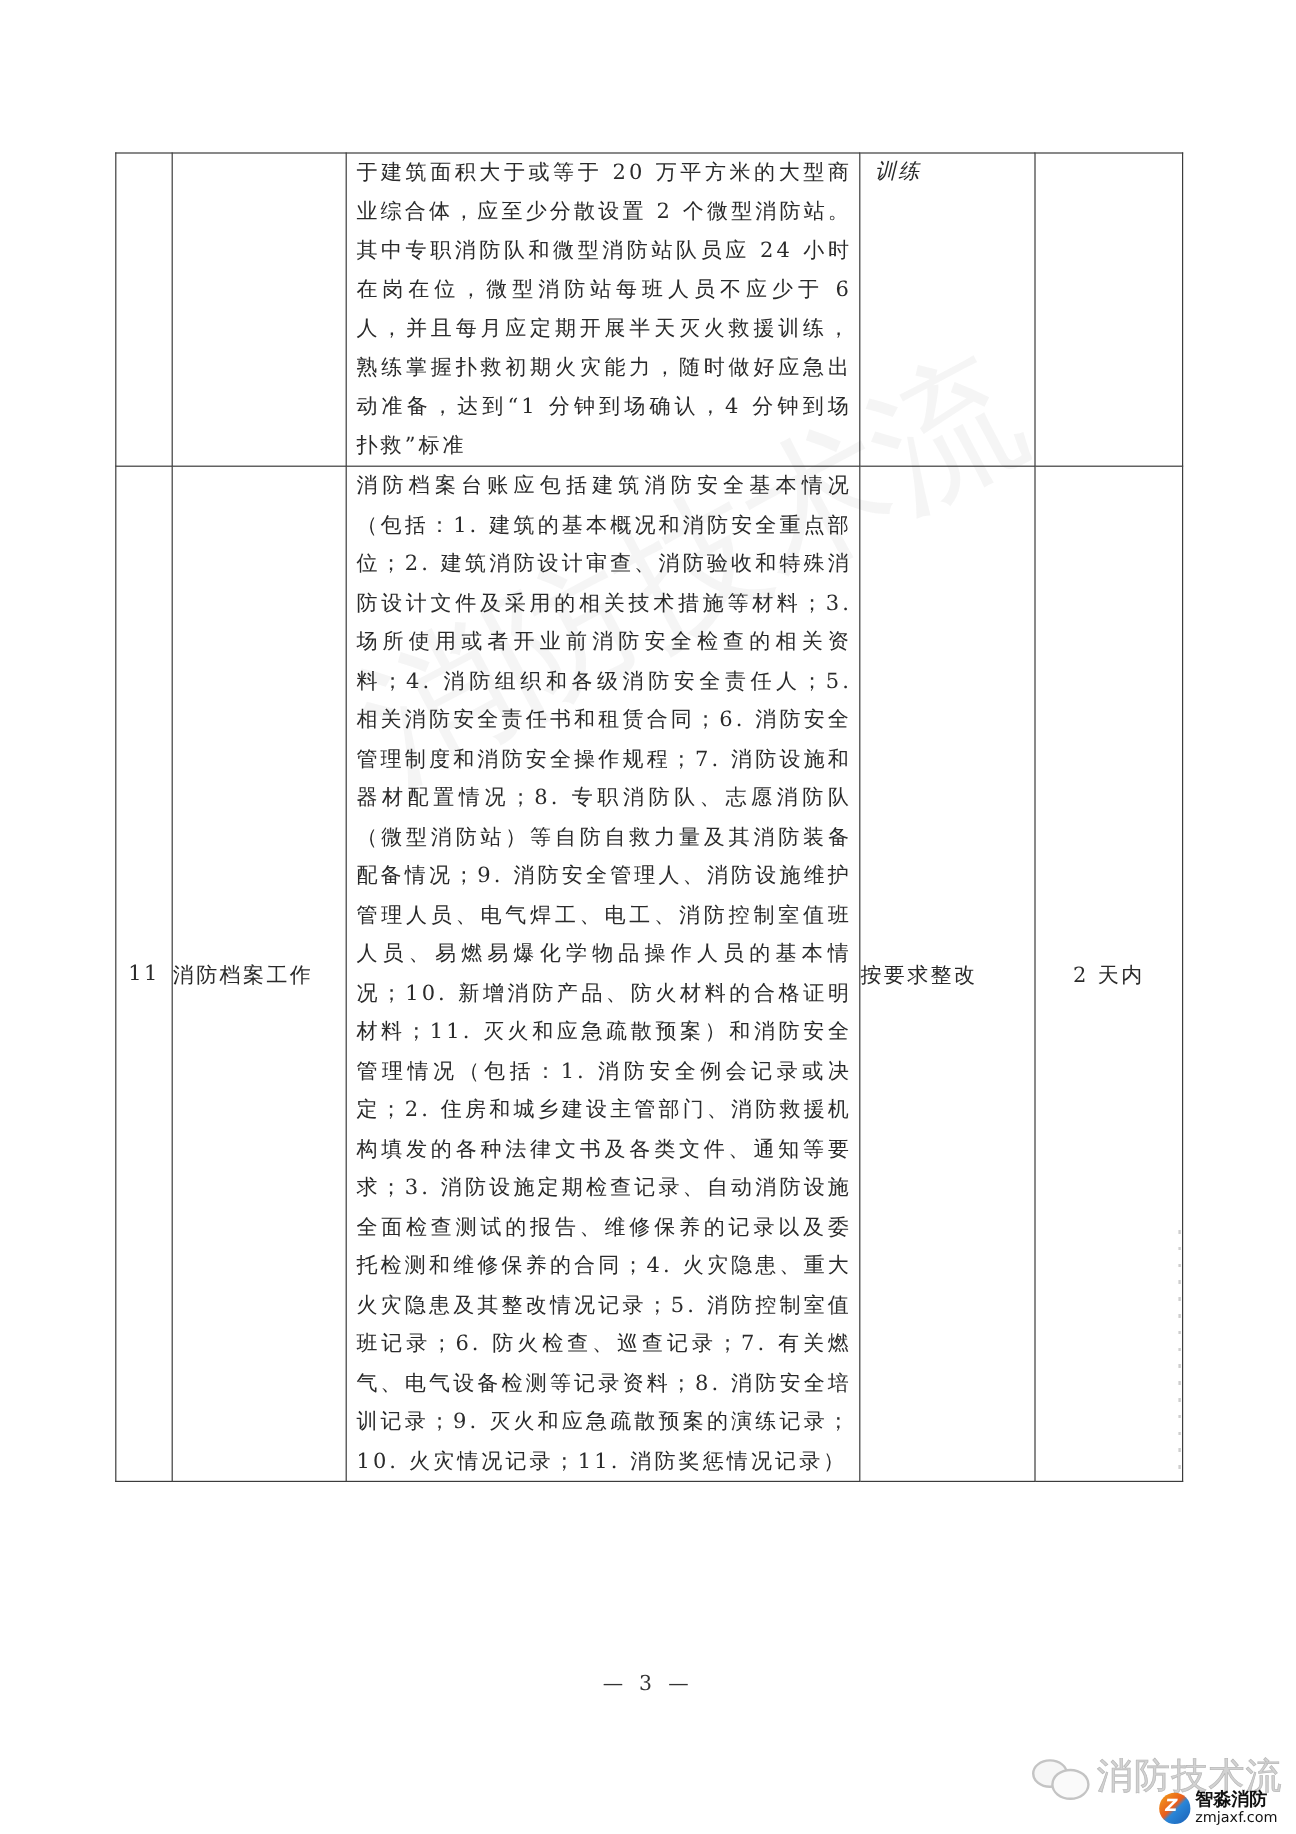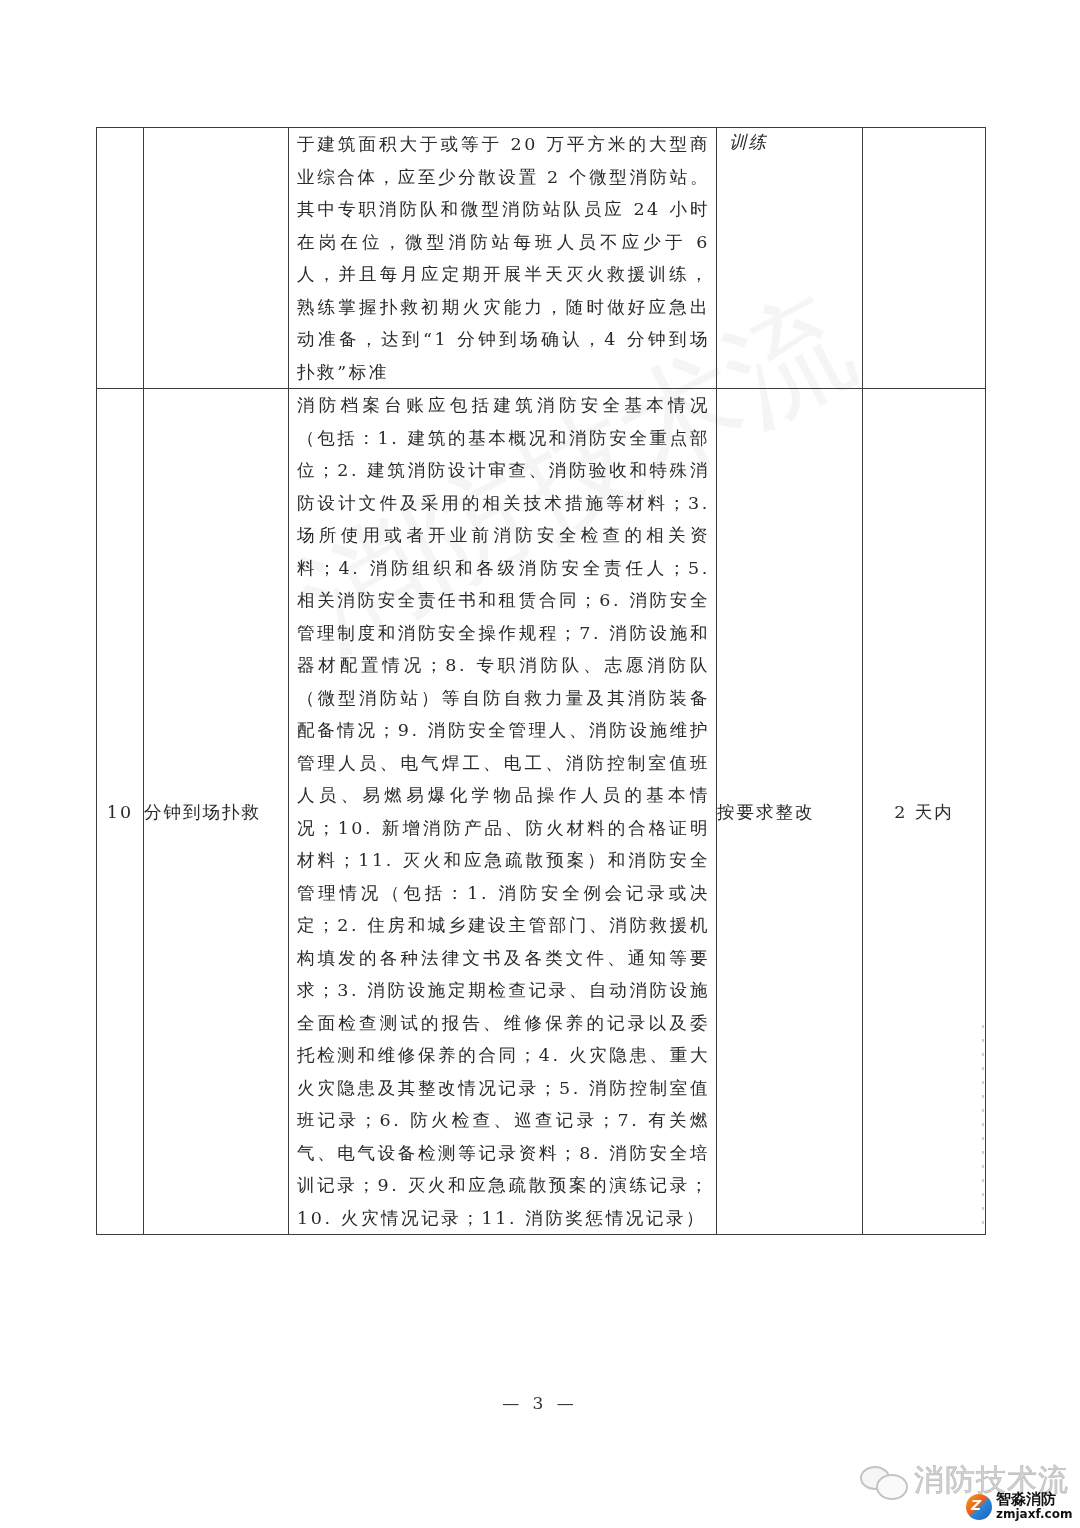--- a/index.html
+++ b/index.html
@@ -56,21 +56,21 @@
     font-family:"DejaVu Sans",sans-serif;
   }
   .logo-mark {
     width:26px; height:26px; border-radius:50%;
     background:linear-gradient(135deg,#f3a21a 0%,#e95d1c 45%,#2a86d8 55%,#1b5fb5 100%);
     margin-right:4px; position:relative;
   }
   .logo-mark span { position:absolute; left:5px; top:3px; color:#fff; font-size:14px; font-weight:bold; font-style:italic; }
   .logo-text { display:flex; flex-direction:column; line-height:15px; }
   .logo-cn { font-size:15px; font-weight:bold; color:#111; }
-  .logo-url { font-size:12px; font-weight:bold; color:#111; }
+  .logo-url { font-size:12px; font-weight:normal; color:#111; }
 </style>
 </head>
 <body>
 
 <div class="page">
 
   <div class="watermark">消防技术流</div>
 
   <table class="table">
     <colgroup>
@@ -87,24 +87,24 @@
       <td>
         <div class="cell-text">于建筑面积大于或等于 20 万平方米的大型商业综合体，应至少分散设置 2 个微型消防站。其中专职消防队和微型消防站队员应 24 小时在岗在位，微型消防站每班人员不应少于 6 人，并且每月应定期开展半天灭火救援训练，熟练掌握扑救初期火灾能力，随时做好应急出动准备，达到“1 分钟到场确认，4 分钟到场扑救”标准</div>
       </td>
       <td>
         <div class="measure-top">训练</div>
       </td>
       <td></td>
     </tr>
     <tr class="row2">
       <td class="center-cell">
-        <span class="mid-text">10</span>
+        <span class="mid-text">11</span>
       </td>
       <td class="center-cell left-text">
-        <span class="mid-text">分钟到场扑救</span>
+        <span class="mid-text">消防档案工作</span>
       </td>
       <td>
         <div class="cell-text">消防档案台账应包括建筑消防安全基本情况（包括：1. 建筑的基本概况和消防安全重点部位；2. 建筑消防设计审查、消防验收和特殊消防设计文件及采用的相关技术措施等材料；3. 场所使用或者开业前消防安全检查的相关资料；4. 消防组织和各级消防安全责任人；5. 相关消防安全责任书和租赁合同；6. 消防安全管理制度和消防安全操作规程；7. 消防设施和器材配置情况；8. 专职消防队、志愿消防队（微型消防站）等自防自救力量及其消防装备配备情况；9. 消防安全管理人、消防设施维护管理人员、电气焊工、电工、消防控制室值班人员、易燃易爆化学物品操作人员的基本情况；10. 新增消防产品、防火材料的合格证明材料；11. 灭火和应急疏散预案）和消防安全管理情况（包括：1. 消防安全例会记录或决定；2. 住房和城乡建设主管部门、消防救援机构填发的各种法律文书及各类文件、通知等要求；3. 消防设施定期检查记录、自动消防设施全面检查测试的报告、维修保养的记录以及委托检测和维修保养的合同；4. 火灾隐患、重大火灾隐患及其整改情况记录；5. 消防控制室值班记录；6. 防火检查、巡查记录；7. 有关燃气、电气设备检测等记录资料；8. 消防安全培训记录；9. 灭火和应急疏散预案的演练记录；10. 火灾情况记录；11. 消防奖惩情况记录）</div>
       </td>
       <td class="center-cell left-text">
         <span class="mid-text">按要求整改</span>
       </td>
       <td class="center-cell">
         <span class="mid-text">2 天内</span>
       </td>

